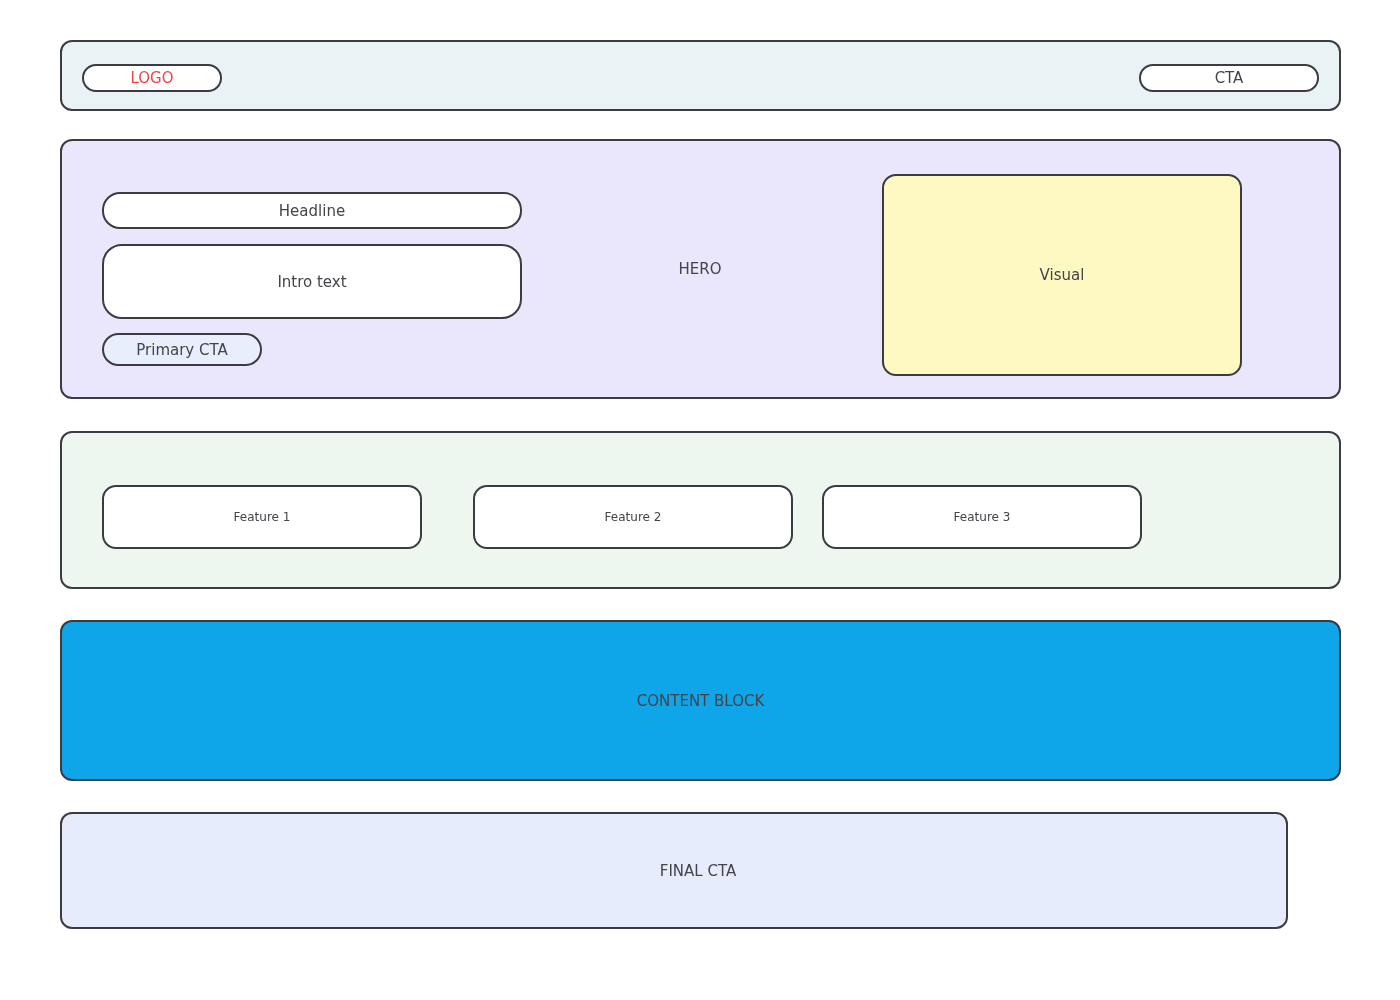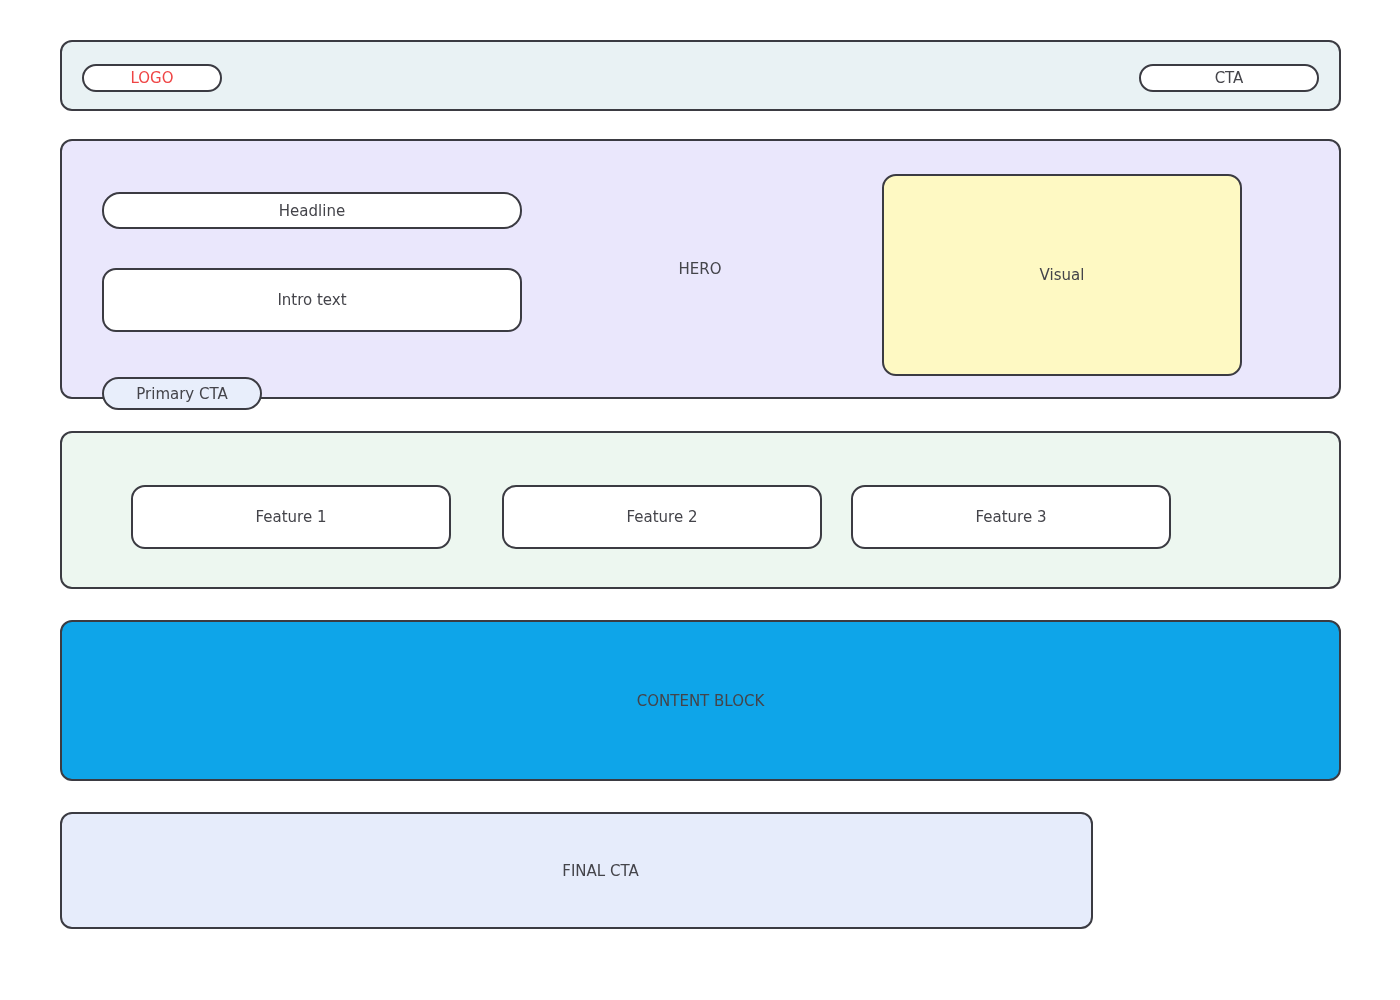--- a/index.html
+++ b/index.html
@@ -104,46 +104,44 @@
     align-items: center;
     justify-content: center;
     font-size: 15px;
     box-sizing: border-box;
   }
   .hero-intro {
     position: absolute;
     left: 40px;
     top: 103px;
     width: 420px;
-    height: 64px;
-    background: #ffffff;
-    border: 2.2px solid #3b3b42;
-    border-radius: 14px;
-    display: flex;
-    align-items: center;
-    justify-content: center;
-    font-size: 15px;
-    box-sizing: border-box;
-    margin-top: 24px;
+    height: 75px;
+    background: #ffffff;
+    border: 2.2px solid #3b3b42;
+    border-radius: 20px;
+    display: flex;
+    align-items: center;
+    justify-content: center;
+    font-size: 15px;
+    box-sizing: border-box;
   }
   .hero-primary-cta {
     position: absolute;
     left: 40px;
     top: 192px;
     width: 160px;
     height: 33px;
     background: #e8eefb;
     border: 2.2px solid #3b3b42;
     border-radius: 999px;
     display: flex;
     align-items: center;
     justify-content: center;
     font-size: 15px;
     box-sizing: border-box;
-    margin-top: 44px;
   }
   .hero-visual {
     position: absolute;
     left: 820px;
     top: 33px;
     width: 360px;
     height: 202px;
     background: #fef9c3;
     border: 2.4px solid #3b3b42;
     border-radius: 14px;
@@ -173,23 +171,22 @@
     position: absolute;
     top: 52px;
     width: 320px;
     height: 64px;
     background: #ffffff;
     border: 2.4px solid #3b3b42;
     border-radius: 14px;
     display: flex;
     align-items: center;
     justify-content: center;
-    font-size: 15px;
-    box-sizing: border-box;
-    margin-left: 29px;
+    font-size: 12px;
+    box-sizing: border-box;
   }
   .feature-card.f1 { left: 40px; }
   .feature-card.f2 { left: 411px; }
   .feature-card.f3 { left: 760px; }
 
   
   .content-block {
     left: 60px;
     top: 620px;
     width: 1281px;
@@ -199,21 +196,21 @@
     align-items: center;
     justify-content: center;
     font-size: 15px;
     color: #44444a;
   }
 
   
   .final-cta {
     left: 60px;
     top: 812px;
-    width: 1033px;
+    width: 1228px;
     height: 117px;
     background: #e6ecfb;
     display: flex;
     align-items: center;
     justify-content: center;
     font-size: 15px;
     color: #44444a;
     padding-left: 48px;
   }
 </style>

